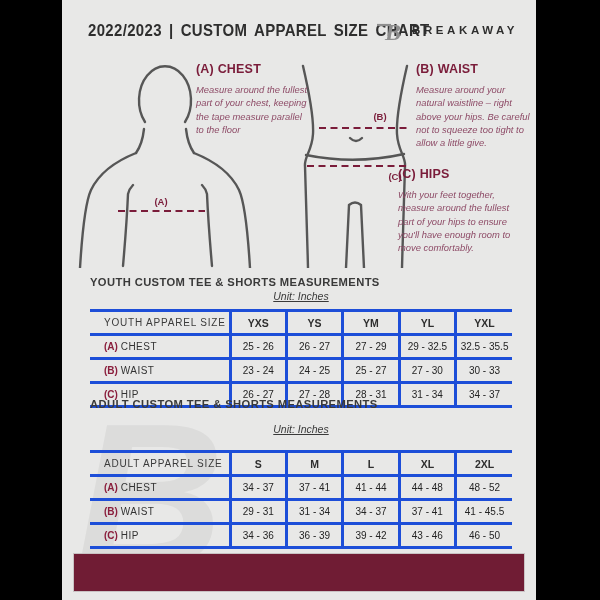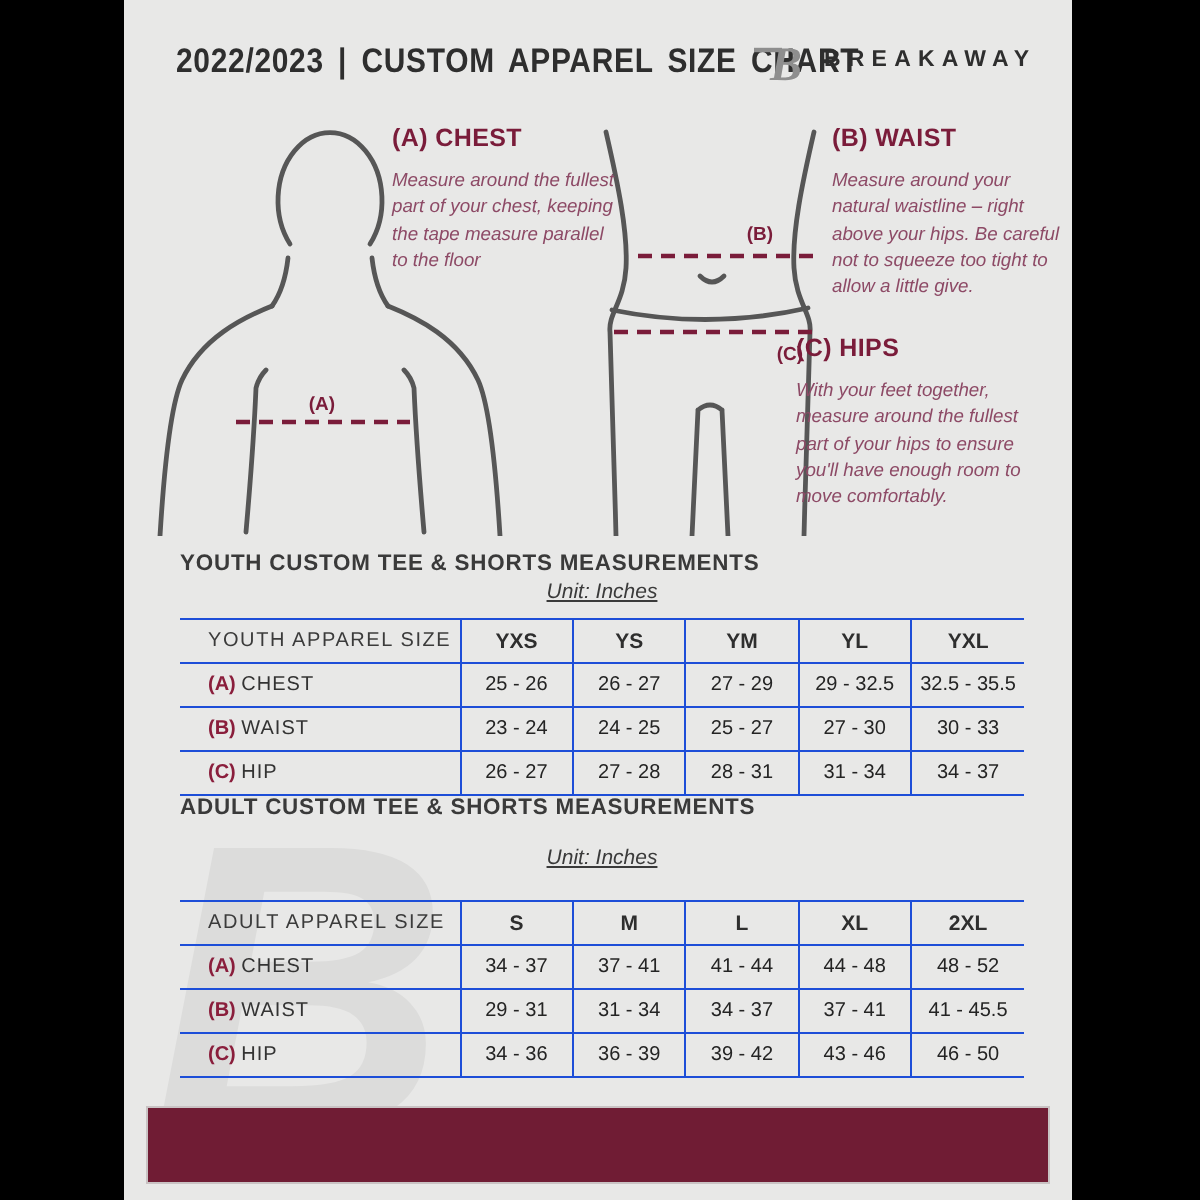--- a/index.html
+++ b/index.html
@@ -33,21 +33,21 @@
 
   
   .sec-title{position:absolute;left:28px;width:422px;text-align:left;z-index:2;
              font-size:11.2px;font-weight:700;color:#3a3a3a;letter-spacing:.4px;}
   .sec-unit{position:absolute;left:28px;width:422px;text-align:center;z-index:2;
             font-size:10.5px;font-style:italic;color:#3a3a3a;text-decoration:underline;}
 
   
   .size-table{position:absolute;left:28px;width:422px;border-collapse:collapse;
               table-layout:fixed;z-index:2;}
-  .size-table th,.size-table td{border:1px solid #1d4ed8;height:21px;padding:0;
+  .size-table th,.size-table td{border:3px solid #1d4ed8;height:21px;padding:0;
               text-align:center;font-size:10px;color:#242424;background:transparent;}
   .size-table tr>:first-child{border-left:none;text-align:left;padding-left:14px;}
   .size-table tr>:last-child{border-right:none;}
   .size-table thead th{font-weight:700;font-size:10.5px;color:#2e2e2e;}
   .size-table thead th.label-col{font-weight:400;font-size:10px;letter-spacing:.8px;color:#3b3b3b;}
   .rowkey{font-weight:700;color:#8a1e3c;}
   .rowlabel{letter-spacing:.5px;color:#333;}
 
   
   .footer-bar{position:absolute;left:11px;top:553px;width:450px;height:37px;

